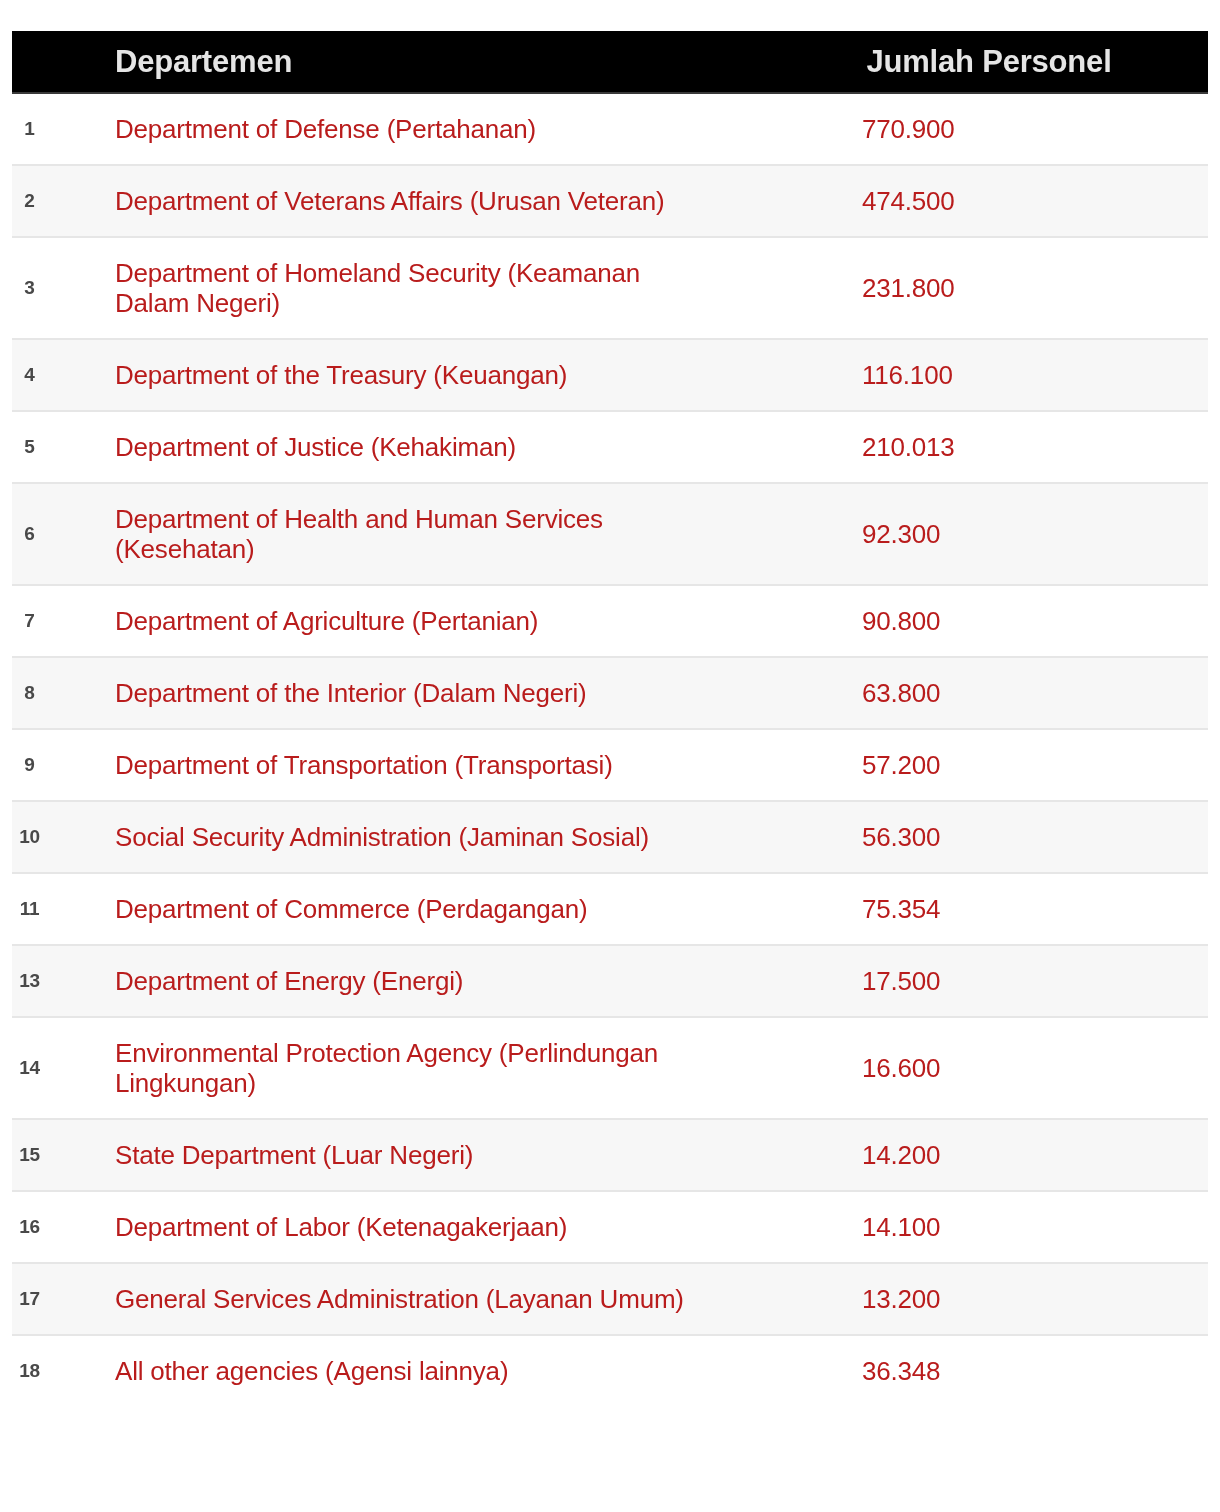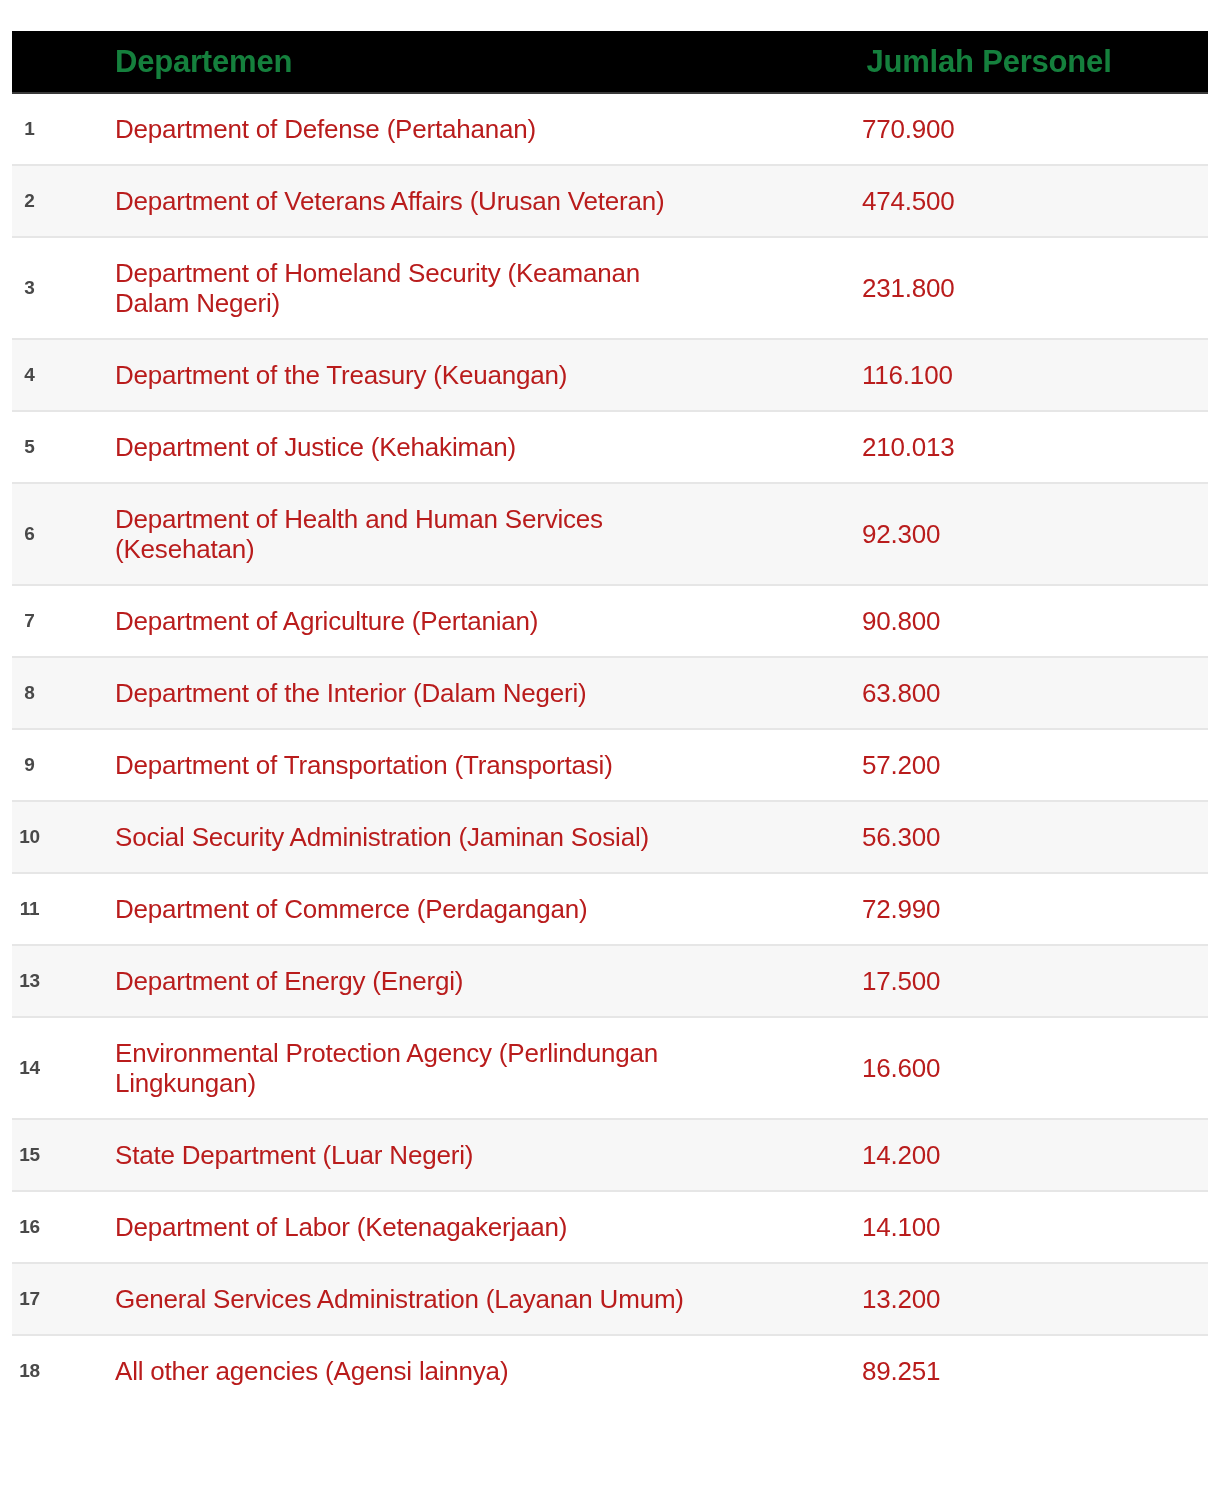--- a/index.html
+++ b/index.html
@@ -15,21 +15,21 @@
   }
   table {
     width: 1196px;
     table-layout: fixed;
     border-collapse: collapse;
   }
   col.c-num   { width: 90px; }
   col.c-value { width: 346px; }
   thead th {
     background: #000000;
-    color: #15803d;
+    color: #e5e5e5;
     height: 62px;
     font-size: 31px;
     font-weight: 700;
     letter-spacing: -0.2px;
     vertical-align: middle;
     border-bottom: 2px solid #3a3a3a;
   }
   thead th.name  { text-align: left; padding-left: 13px; }
   thead th.value { text-align: center; padding-right: 92px; }
   tbody td {
@@ -126,21 +126,21 @@
           <td class="value">57.200</td>
         </tr>
         <tr>
           <td class="num">10</td>
           <td class="name">Social Security Administration (Jaminan Sosial)</td>
           <td class="value">56.300</td>
         </tr>
         <tr>
           <td class="num">11</td>
           <td class="name">Department of Commerce (Perdagangan)</td>
-          <td class="value">72.990</td>
+          <td class="value">75.354</td>
         </tr>
         <tr>
           <td class="num">13</td>
           <td class="name">Department of Energy (Energi)</td>
           <td class="value">17.500</td>
         </tr>
         <tr>
           <td class="num">14</td>
           <td class="name">Environmental Protection Agency (Perlindungan
 Lingkungan)</td>
@@ -157,17 +157,17 @@
           <td class="value">14.100</td>
         </tr>
         <tr>
           <td class="num">17</td>
           <td class="name">General Services Administration (Layanan Umum)</td>
           <td class="value">13.200</td>
         </tr>
         <tr>
           <td class="num">18</td>
           <td class="name">All other agencies (Agensi lainnya)</td>
-          <td class="value">89.251</td>
+          <td class="value">36.348</td>
         </tr>
       </tbody>
   </table>
 </div>
 
 </body></html>

